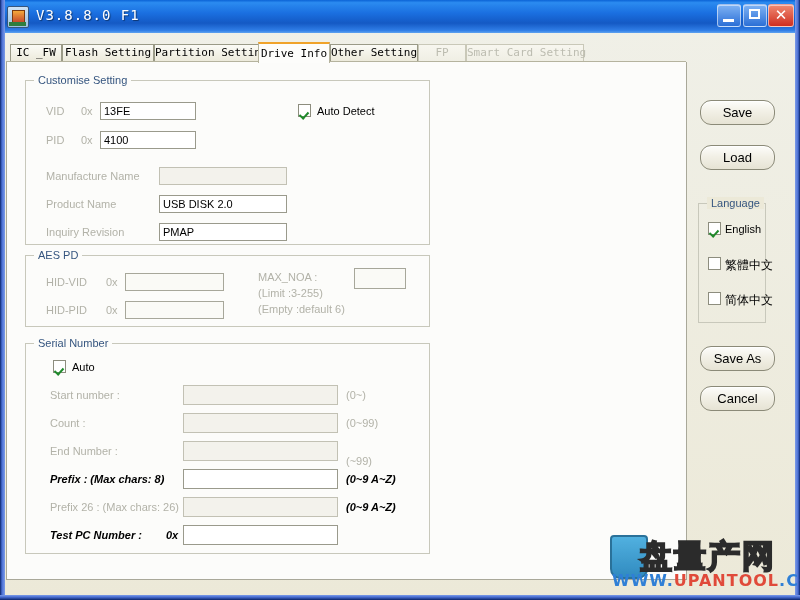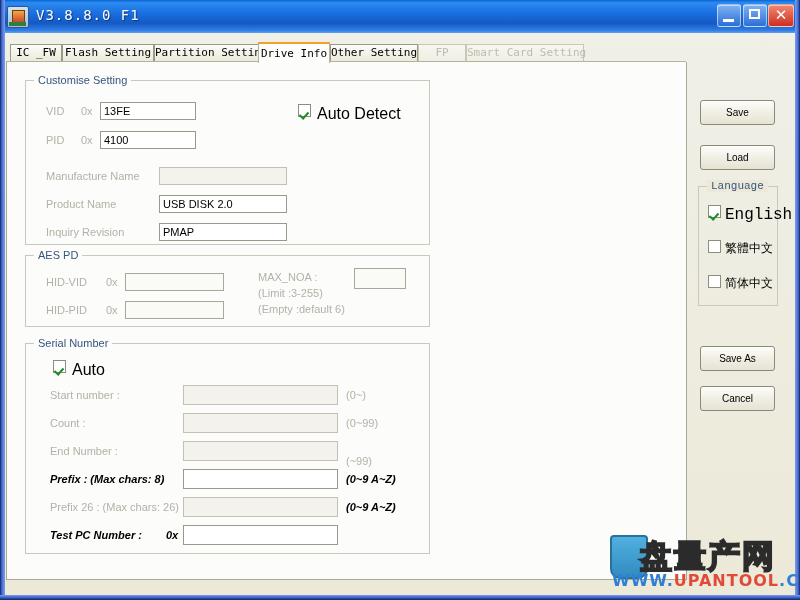--- a/index.html
+++ b/index.html
@@ -100,33 +100,33 @@
   }
   .tf.dis{background:#f3f2ec;border-color:#c2c1b4;color:#9a9a90;}
   .tf.gray{background:#fafaf6;border-color:#a7a79a;}
 
   .cb{position:absolute;width:13px;height:13px;box-sizing:border-box;
     border:1px solid #8d8d7e;background:#fff;cursor:pointer;}
   .cb.on::after{
     content:"";position:absolute;left:2px;top:5px;width:4px;height:7px;
     border:solid #1f8a2b;border-width:0 2px 2px 0;transform:rotate(42deg);
   }
-  .cb-label{position:absolute;font-size:16px;color:#000;white-space:nowrap;cursor:pointer;}
+  .cb-label{position:absolute;font-size:11px;color:#000;white-space:nowrap;cursor:pointer;}
 
   
   #sidebar{position:absolute;left:690px;top:38px;width:105px;height:545px;}
   .sbtn{
     position:absolute;left:10px;width:75px;height:25px;box-sizing:border-box;
     background:linear-gradient(180deg,#fdfdfb 0%,#f2f0e6 45%,#e6e3d4 100%);
-    border:1px solid #8b8a78;border-radius:3px;
-    font-size:10px;color:#000;text-align:center;line-height:23px;cursor:pointer;
+    border:1px solid #8b8a78;border-radius:11px;
+    font-size:13px;color:#000;text-align:center;line-height:23px;cursor:pointer;
     box-shadow:inset 0 1px 0 #ffffff;
   }
-  #lang-group{position:absolute;left:8px;top:148px;width:80px;height:120px;
-    border:1px solid #c8c8bb;box-sizing:border-box;font-family:Liberation Mono, monospace;}
+  #lang-group{position:absolute;left:8px;top:165px;width:68px;height:120px;
+    border:1px solid #c8c8bb;box-sizing:border-box;}
   #lang-group .group-title{background:#ece9d8;color:#35557f;}
 
   
   #watermark{position:absolute;left:600px;top:487px;width:198px;height:108px;pointer-events:none;}
   #wm1{position:absolute;left:6px;top:0;font-size:41px;font-weight:bold;
     font-family:"DejaVu Sans","Liberation Sans",sans-serif;color:rgba(255,255,255,.0);
     -webkit-text-stroke:2px #8e8e8e;letter-spacing:1px;white-space:nowrap;}
   #wm-globe{position:absolute;left:10px;top:48px;width:34px;height:40px;
     background:linear-gradient(180deg,#3fa9dd,#1b7fba);border-radius:4px 4px 10px 10px;
     border:2px solid #14638f;opacity:.9;}

